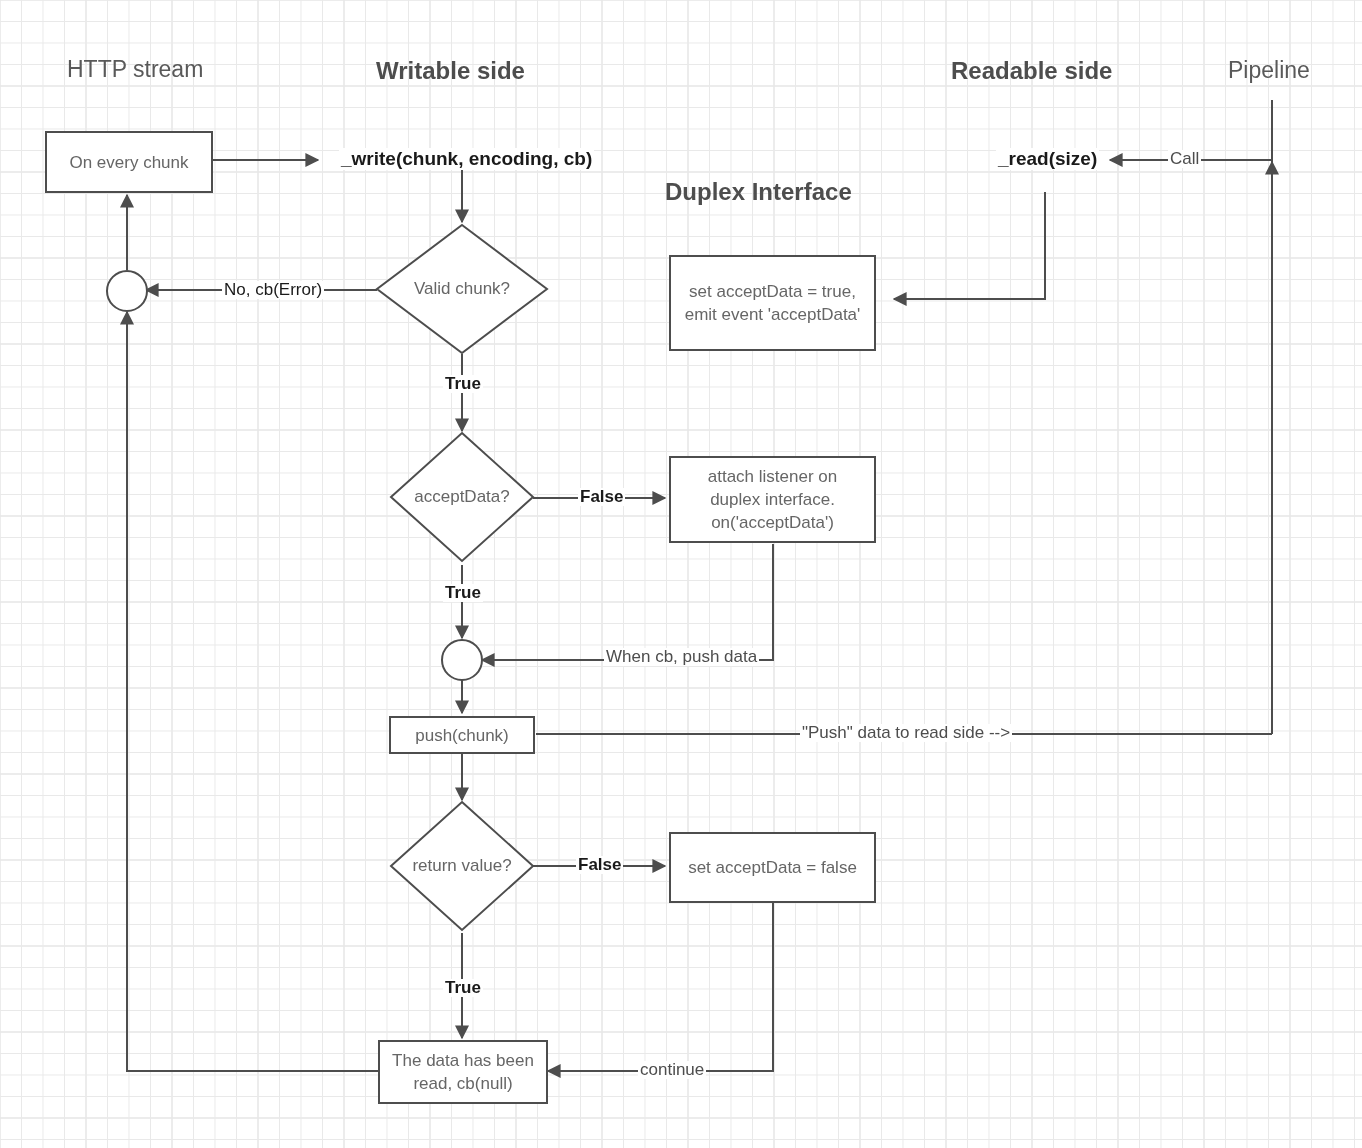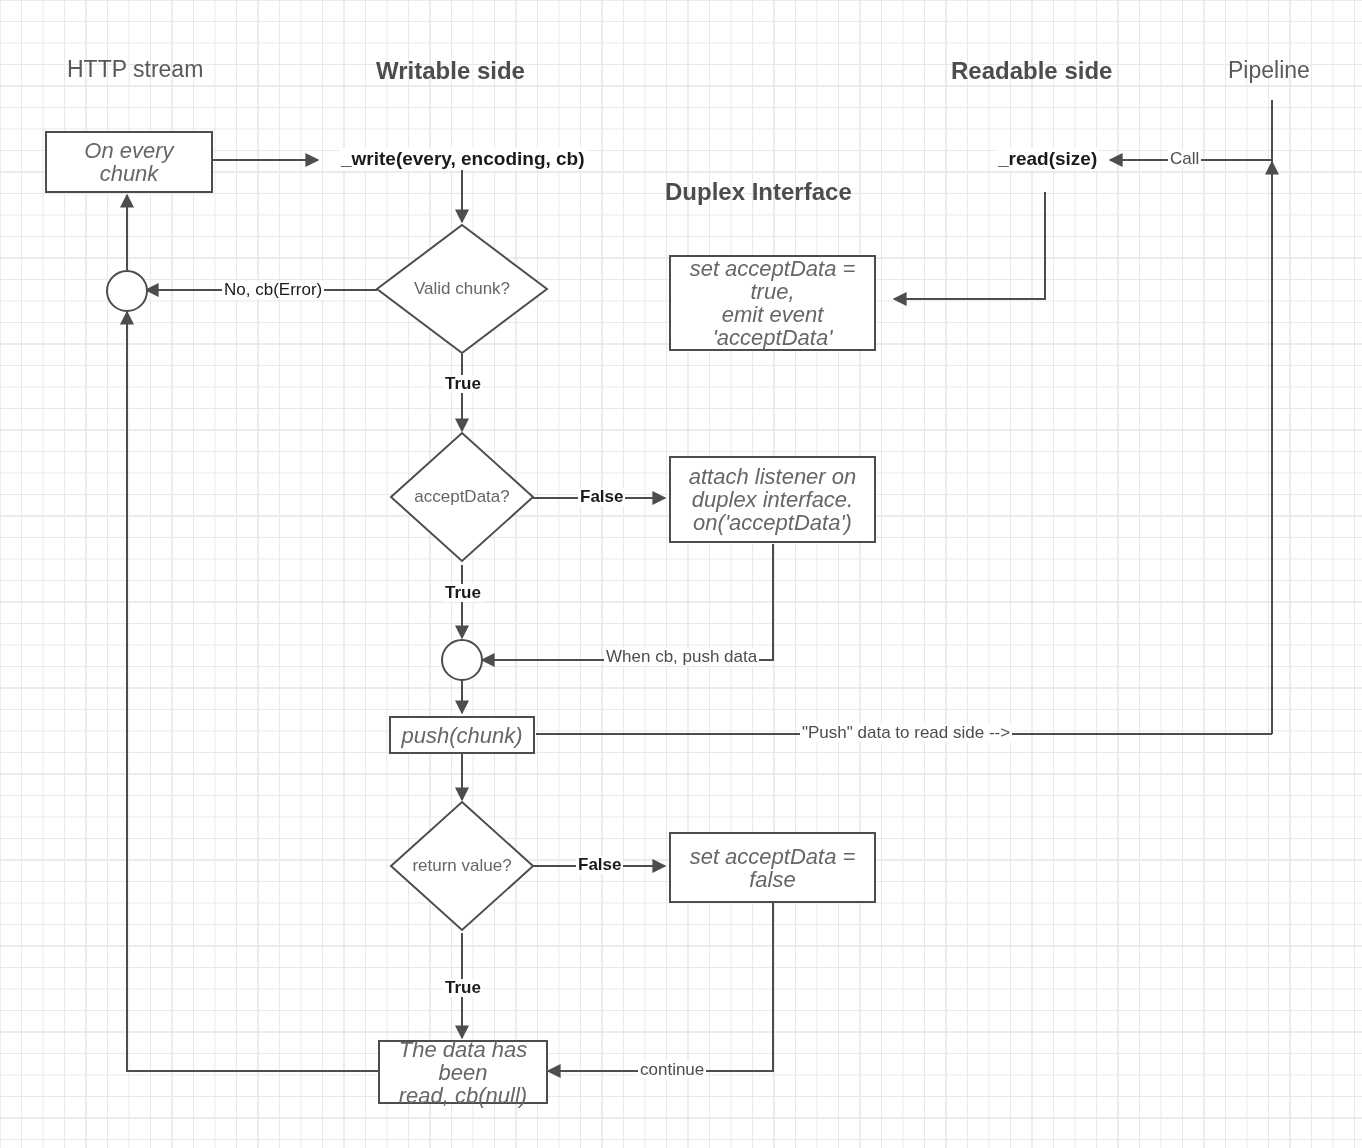--- a/index.html
+++ b/index.html
@@ -41,24 +41,23 @@
     box-sizing: border-box;
     display: flex;
     align-items: center;
     justify-content: center;
     text-align: center;
     color: #666666;
     background: #ffffff;
   }
   .box {
     border: 2px solid #4d4d4d;
-    font-size: 22px;
+    font-size: 17px;
     line-height: 23px;
     padding: 2px 6px;
-    font-style: italic;
   }
   .dia-wrap {
     position: absolute;
     display: flex;
     align-items: center;
     justify-content: center;
   }
   .dia-label {
     position: relative;
     z-index: 3;
@@ -171,21 +170,21 @@
   <div class="heading h-plain" style="left:43px; top:56px;margin-left:24px;">HTTP stream</div>
 
   <div class="heading h-bold" style="left:376px; top:57px;">Writable side</div>
 
   <div class="heading h-bold" style="left:665px; top:178px;">Duplex Interface</div>
 
   <div class="heading h-bold" style="left:951px; top:57px;">Readable side</div>
 
   <div class="heading h-plain" style="left:1228px; top:57px;">Pipeline</div>
 
-  <div class="api-label" style="left:339px; top:148px;">_write(every, encoding, cb)</div>
+  <div class="api-label" style="left:339px; top:148px;">_write(chunk, encoding, cb)</div>
 
   <div class="api-label" style="left:996px; top:148px;">_read(size)</div>
 
   <div class="node box" style="left:45px; top:131px; width:168px; height:62px;">
     <span>On every chunk</span>
   </div>
 
   <div class="node box" style="left:669px; top:255px; width:207px; height:96px; flex-direction:column;">
     <span>set acceptData = true,</span>
     <span>emit event 'acceptData'</span>

